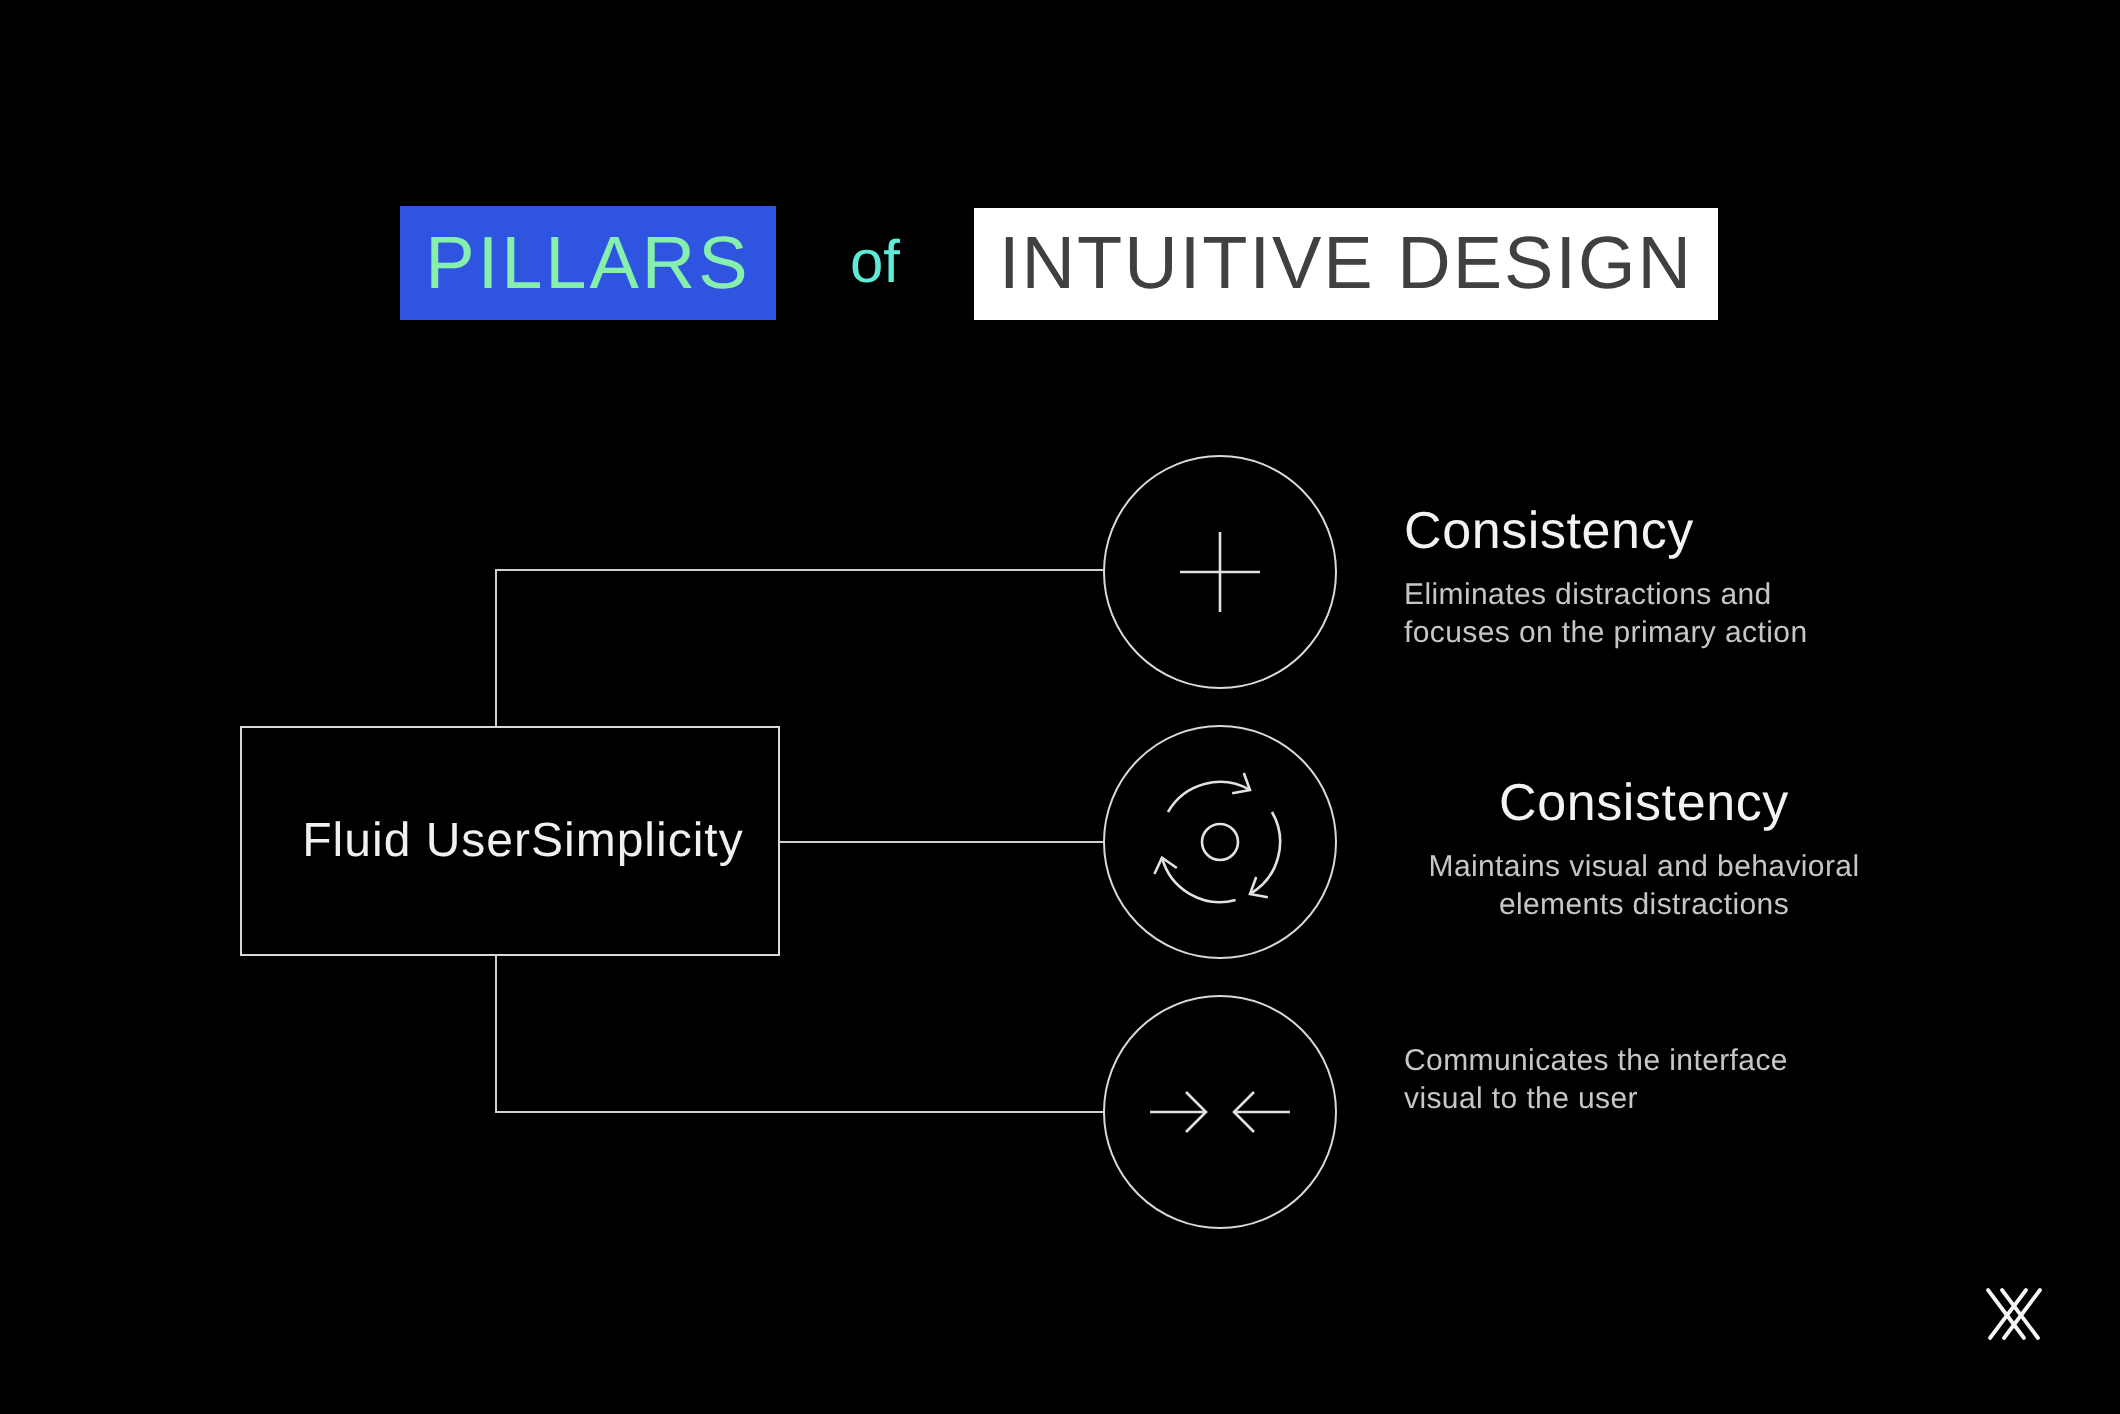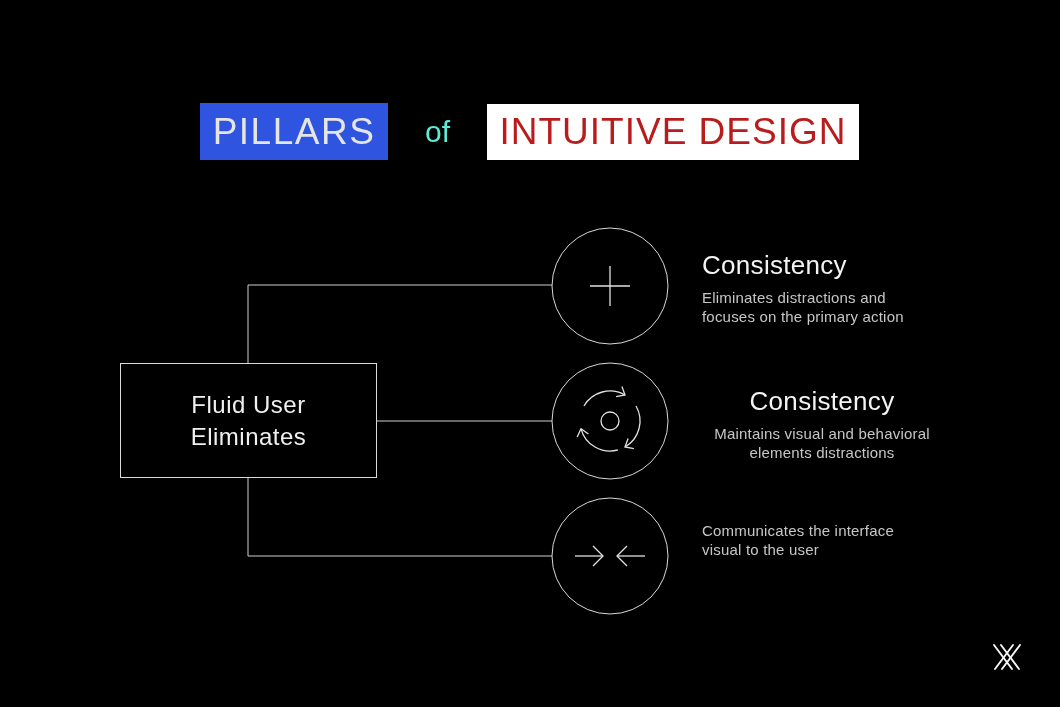--- a/index.html
+++ b/index.html
@@ -19,68 +19,69 @@
     inset: 0;
     background: #000000;
   }
   
   .title-box-blue {
     position: absolute;
     left: 200px; top: 103px;
     width: 188px; height: 57px;
     background: #2e54e0;
     display: flex; align-items: center; justify-content: center;
-    color: #e5e5e5;
+    color: #86efac;
     font-size: 37px;
     font-weight: 300;
     letter-spacing: 1.5px;
   }
   .title-of {
     position: absolute;
     left: 388px; top: 103px;
     width: 99px; height: 57px;
     display: flex; align-items: center; justify-content: center;
     color: #5eead4;
     font-size: 30px;
     font-weight: 300;
   }
   .title-box-white {
     position: absolute;
     left: 487px; top: 104px;
     width: 372px; height: 56px;
     background: #ffffff;
     display: flex; align-items: center; justify-content: center;
-    color: #b91c1c;
+    color: #404040;
     font-size: 37px;
     font-weight: 300;
     letter-spacing: 1px;
   }
   
   svg.diagram {
     position: absolute;
     left: 0; top: 0;
   }
   .wire { stroke: #cfcfcf; stroke-width: 1; fill: none; }
   .node-circle { stroke: #d9d9d9; stroke-width: 1; fill: none; }
   .glyph { stroke: #e2e2e2; stroke-width: 1.3; fill: none; stroke-linecap: butt; stroke-linejoin: miter; }
   
   .source-box {
     position: absolute;
     left: 120px; top: 363px;
     width: 255px; height: 113px;
     border: 1px solid #d9d9d9;
     background: #000000;
-    display: flex; flex-direction: column;
+    display: flex; flex-direction: row;
     align-items: center; justify-content: center;
     color: #f0f0f0;
     font-size: 24px;
     font-weight: 300;
     line-height: 32px;
     letter-spacing: 0.5px;
     text-align: left;
+    padding-left: 13px;
   }
   
   .pillar-text {
     position: absolute;
     left: 702px;
     width: 240px;
   }
   .pillar-text h2 {
     margin: 0 0 7px 0;
     color: #f3f3f3;
@@ -147,21 +148,21 @@
     <g>
       <path class="glyph" d="M 575 556 L 603 556"></path>
       <polyline class="glyph" points="593,546 603,556 593,566"></polyline>
       <path class="glyph" d="M 645 556 L 617 556"></path>
       <polyline class="glyph" points="627,546 617,556 627,566"></polyline>
     </g>
   </svg>
 
   <div class="source-box">
     <span>Fluid User</span>
-    <span>Eliminates</span>
+    <span>Simplicity</span>
   </div>
 
   <div class="pillar-text pillar-simplicity">
     <h2>Consistency</h2>
     <div class="desc">Eliminates distractions and</div>
     <div class="desc">focuses on the primary action</div>
   </div>
 
   <div class="pillar-text pillar-consistency">
     <h2>Consistency</h2>

